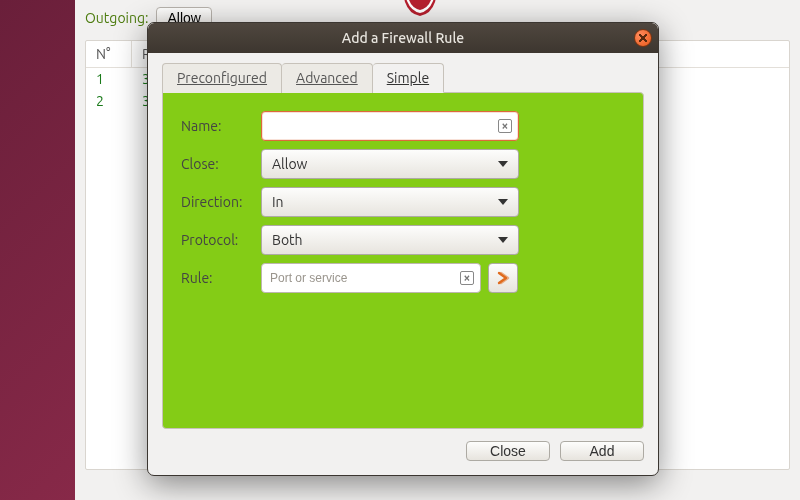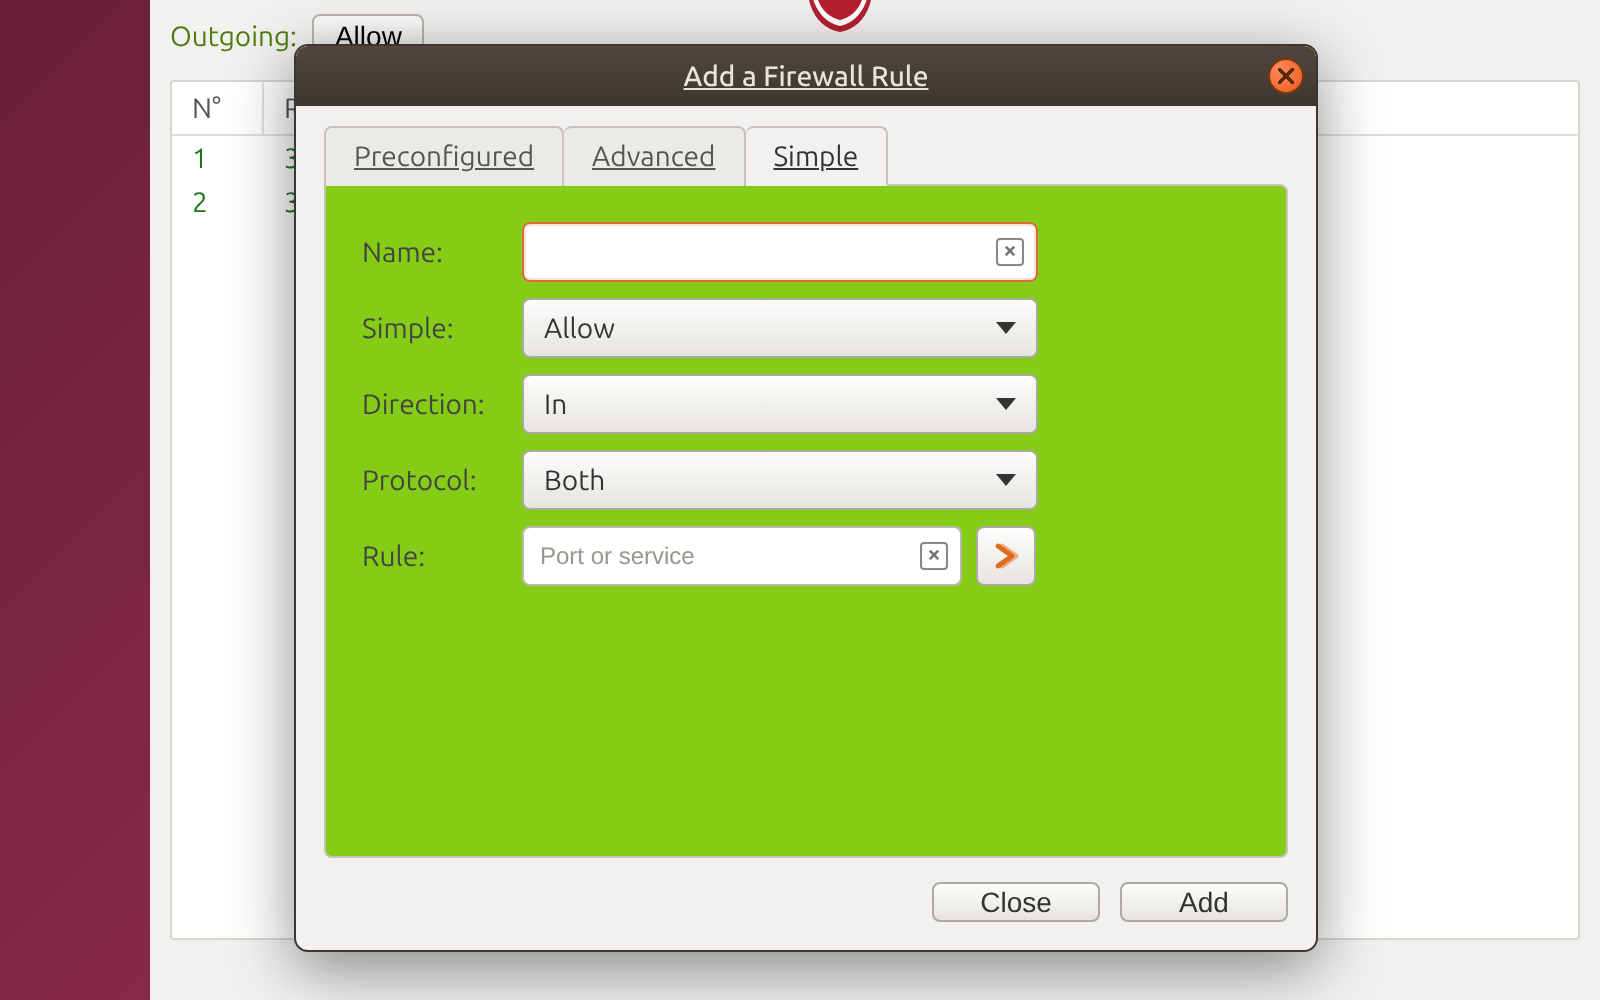--- a/index.html
+++ b/index.html
@@ -59,21 +59,21 @@
     box-shadow:0 8px 32px rgba(0,0,0,0.45);
     display:flex; flex-direction:column;
     overflow:hidden;
   }
   .titlebar {
     height:30px;
     background:linear-gradient(#4f473f,#3d362f);
     border-radius:6px 6px 0 0;
     display:flex; align-items:center; justify-content:center;
     position:relative;
-    color:#e8e5df; font-size:14px; font-weight:500;text-decoration:underline;
+    color:#e8e5df; font-size:14px; font-weight:500;
   }
   .close-btn {
     position:absolute; right:6px; top:6px;
     width:18px; height:18px; border-radius:50%;
     background:radial-gradient(circle at 30% 30%, #ff8a5c, #e85a1a);
     border:1px solid #7a3512;
     display:flex; align-items:center; justify-content:center;
   }
   .close-btn::before{
     content:""; width:8px; height:8px;
@@ -194,21 +194,21 @@
 
       <div class="form-row">
         <label>Name:</label>
         <div class="input-wrap">
           <input class="txt-input focused" type="text" value="" style="">
           <span class="clear-icon"></span>
         </div>
       </div>
 
       <div class="form-row">
-        <label>Simple:</label>
+        <label>Close:</label>
         <div class="select">
           <span>Allow</span>
           <span class="caret"></span>
         </div>
       </div>
 
       <div class="form-row">
         <label>Direction:</label>
         <div class="select">
           <span>In</span>

